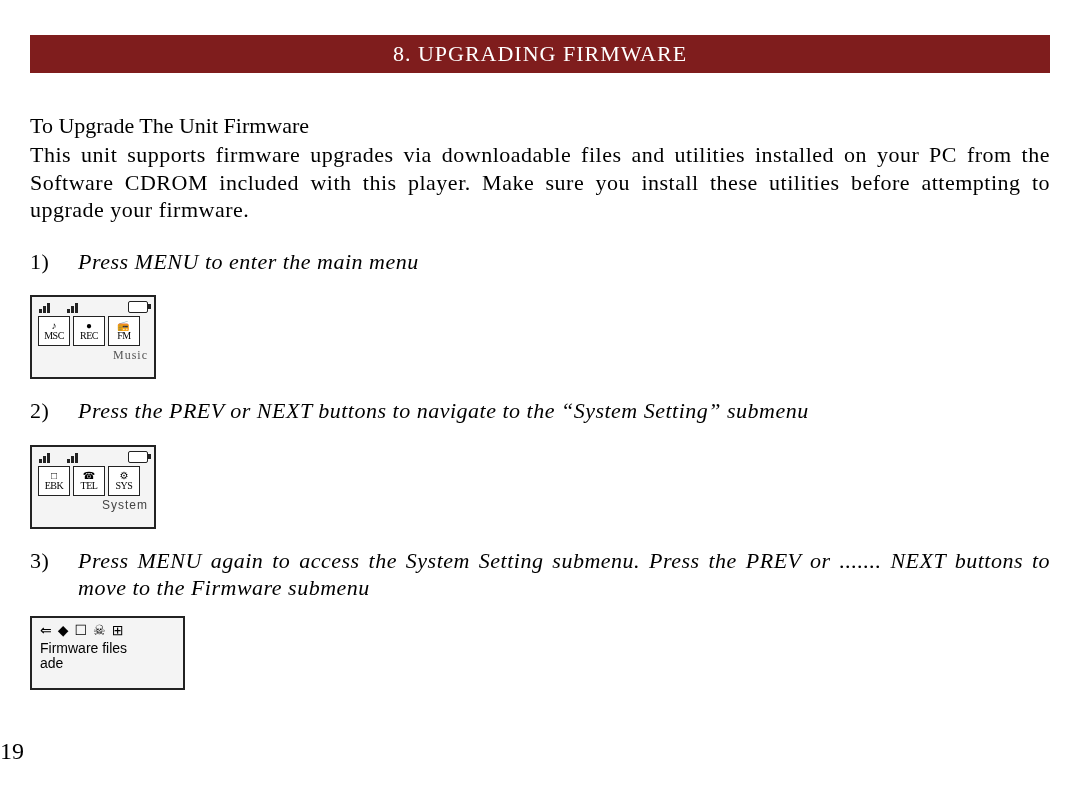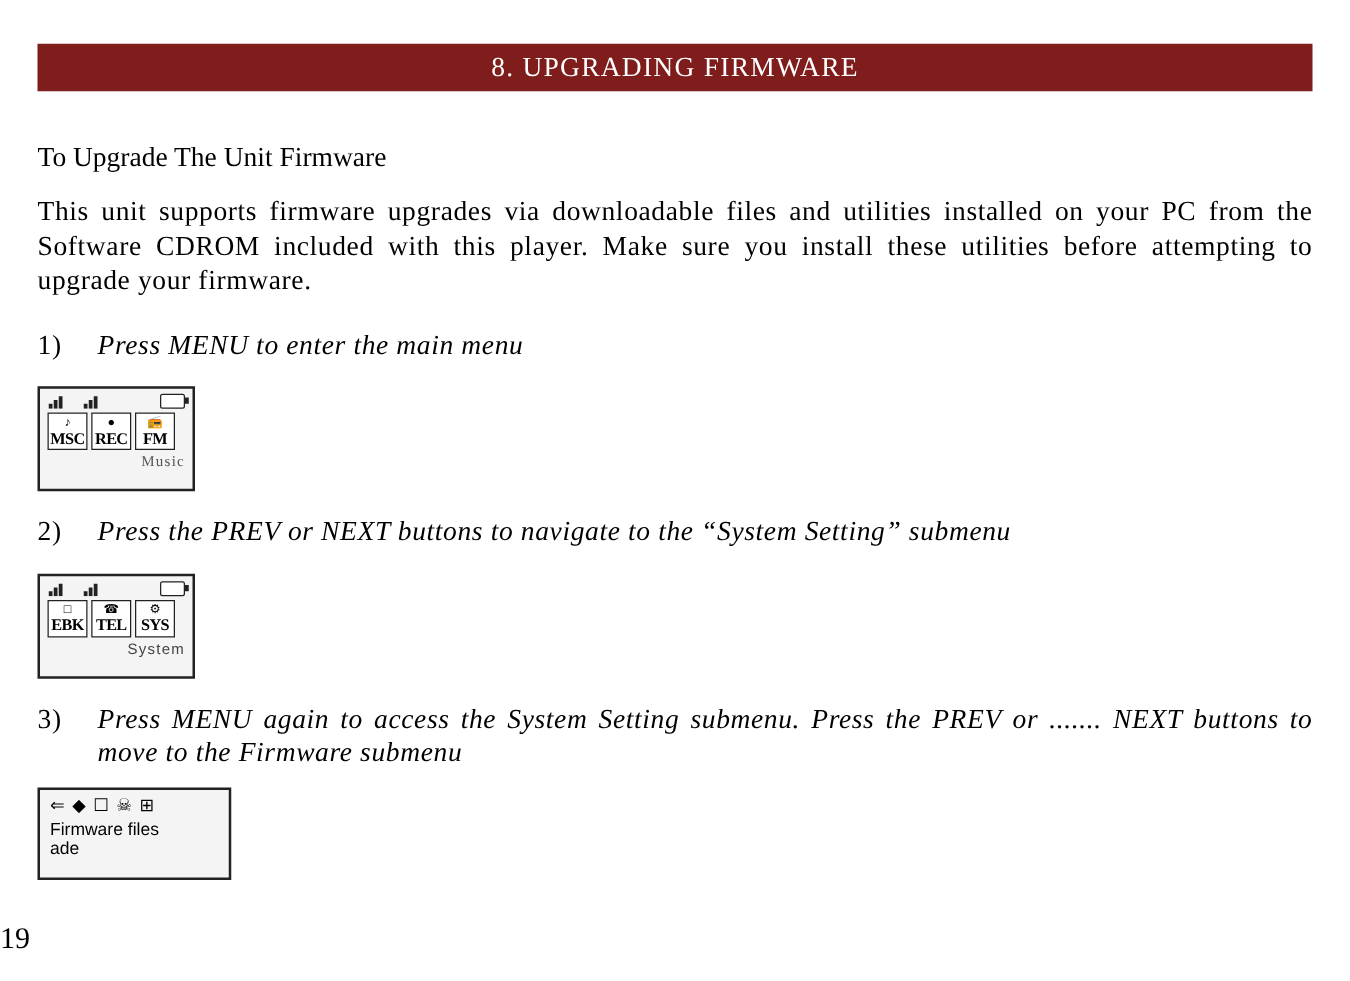--- a/index.html
+++ b/index.html
@@ -21,21 +21,21 @@
       background: #7f1d1d;
       color: #ffffff;
       text-align: center;
       padding: 6px 0;
       font-size: 22px;
       letter-spacing: 1px;
       margin-bottom: 40px;
     }
     .subtitle {
       font-size: 22px;
-      margin-bottom: 16px;
+      margin-bottom: 2px;
     }
     .intro-paragraph {
       text-align: justify;
       line-height: 1.25;
       letter-spacing: 0.5px;
       margin-bottom: 24px;
     }
     .step-row {
       display: flex;
       margin-bottom: 12px;
@@ -92,23 +92,22 @@
       align-items: center;
       justify-content: center;
       background: #fff;
       font-size: 8px;
       line-height: 1;
     }
     .lcd-cell-top {
       font-size: 10px;
     }
     .lcd-cell-bottom {
-      font-size: 13px;
+      font-size: 10px;
       letter-spacing: -0.5px;
-      font-weight: bold;
     }
     .lcd-label {
       font-size: 12px;
       text-align: right;
       font-family: Liberation Serif, serif;
       letter-spacing: 1px;
       color: #555;
       margin-top: 2px;
     }
     .lcd-label-system {

